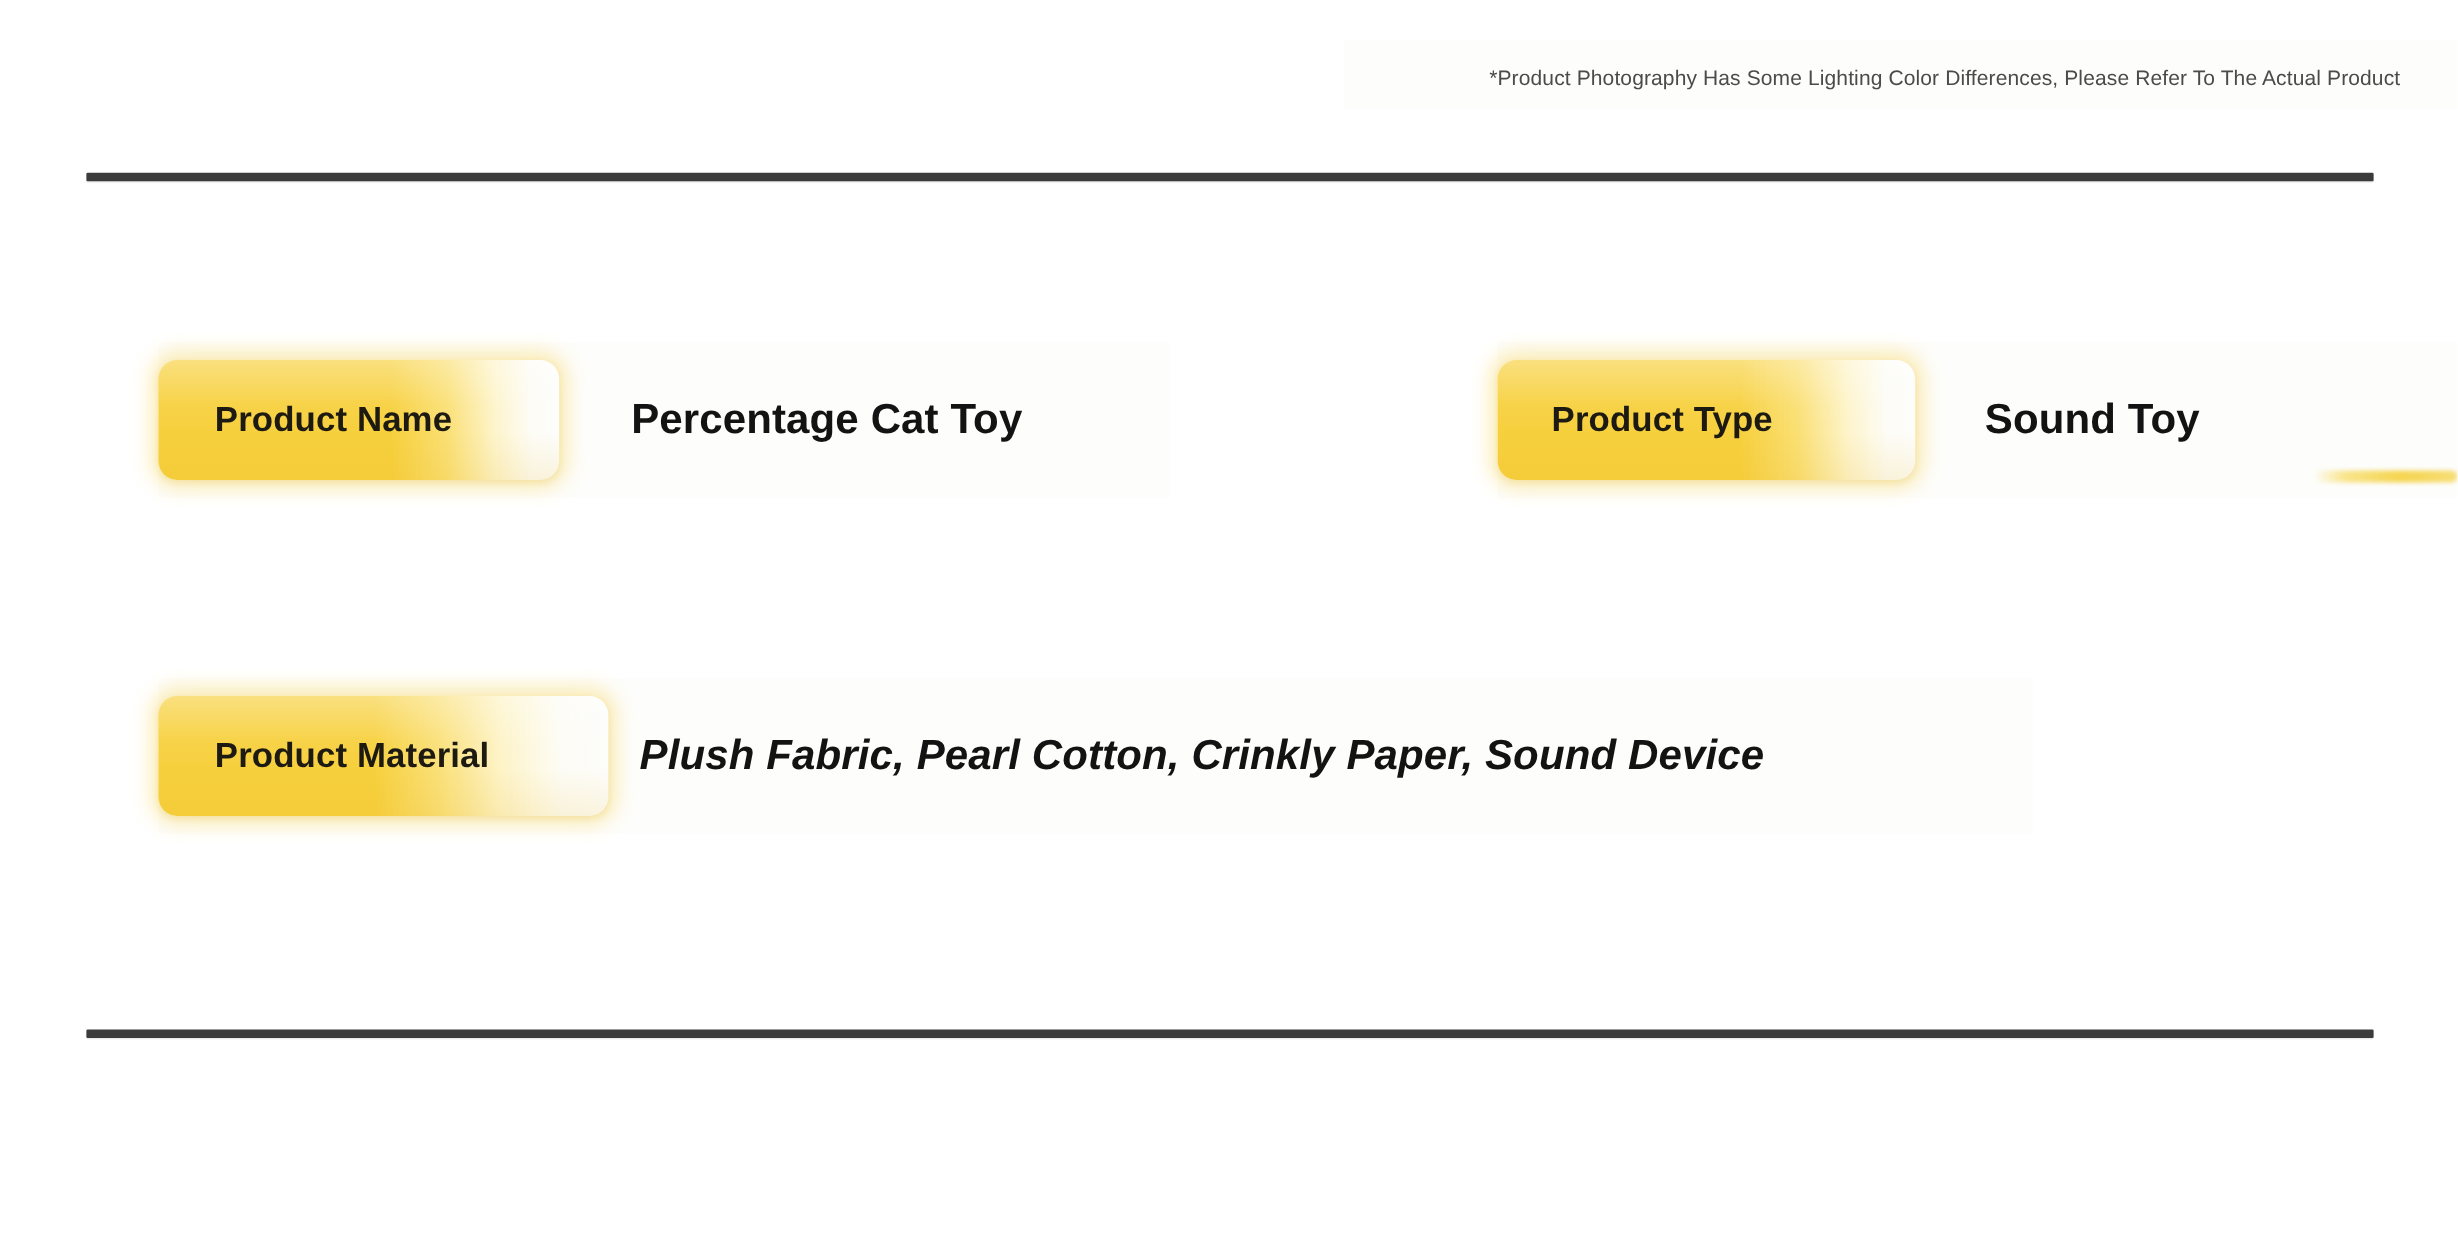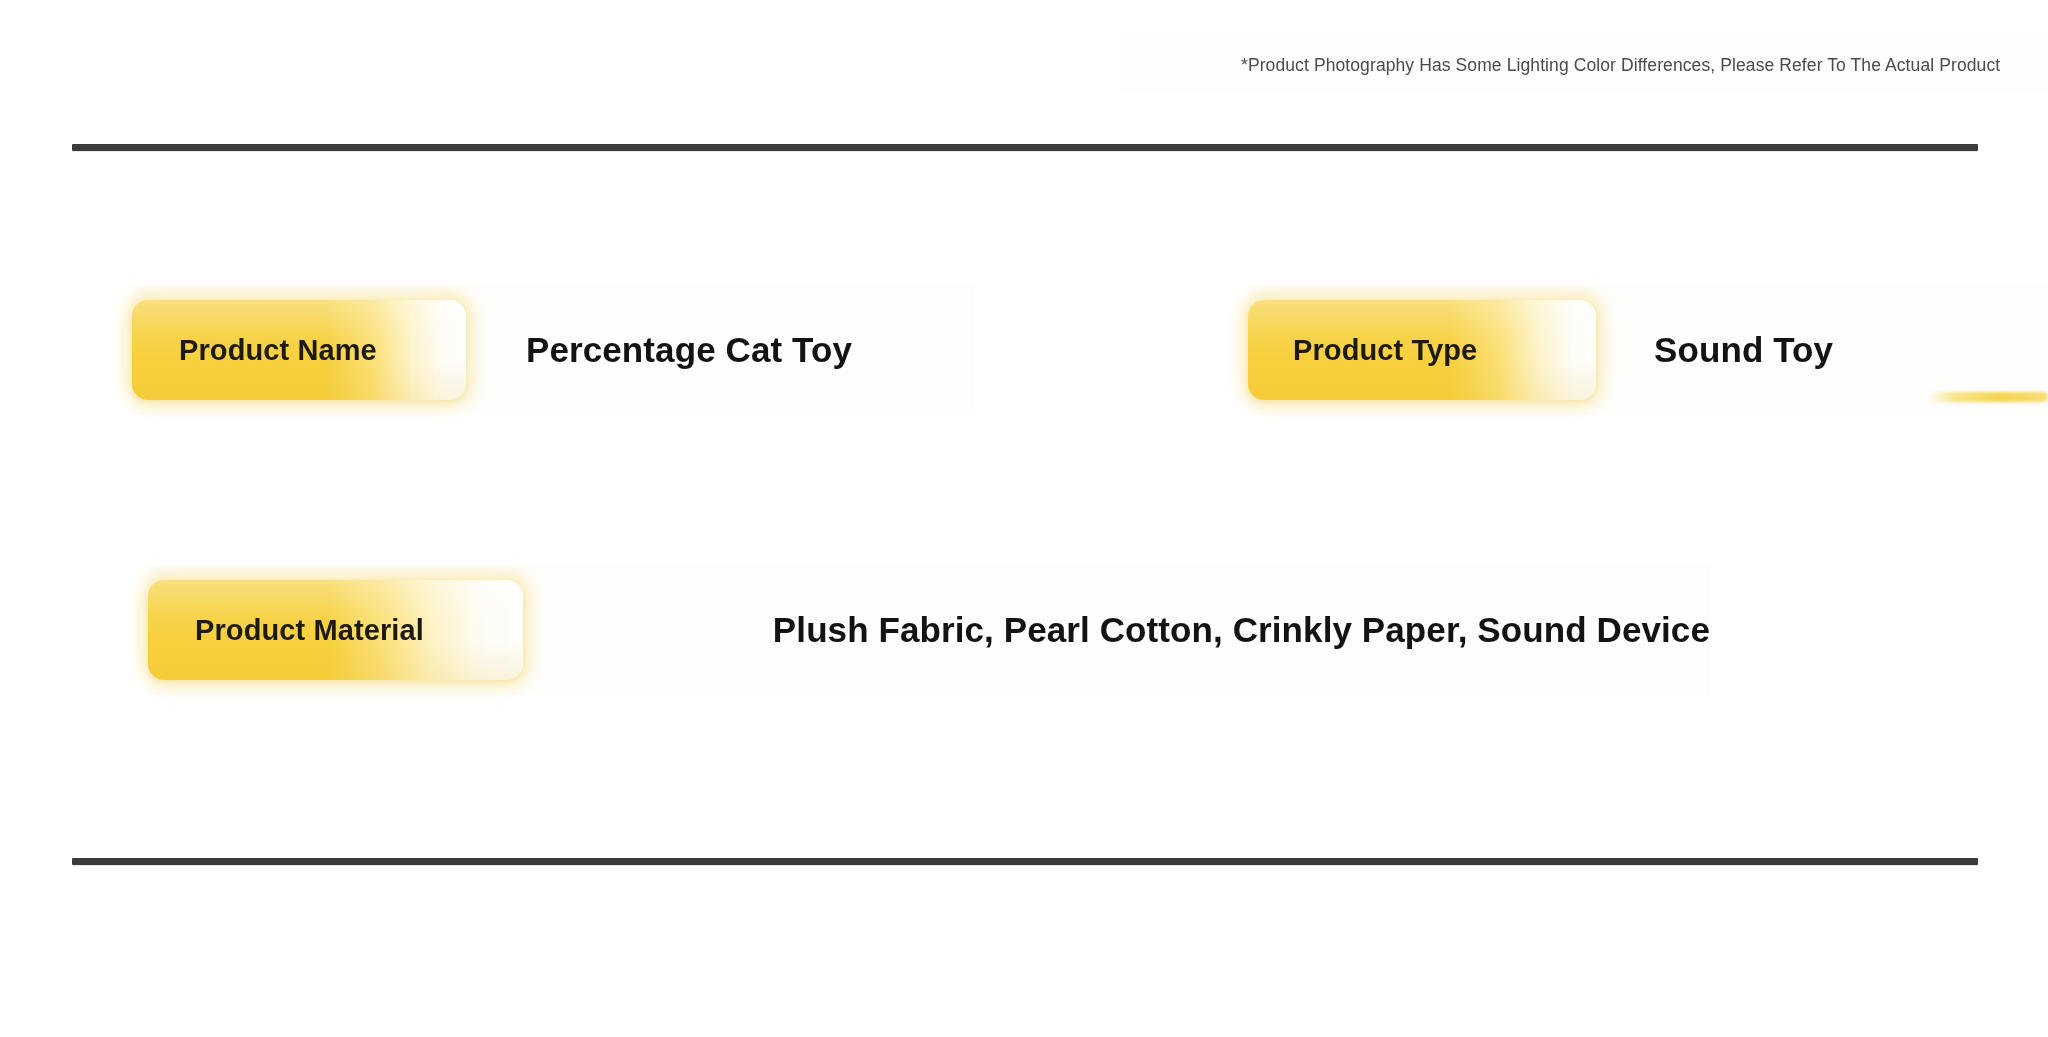--- a/index.html
+++ b/index.html
@@ -156,34 +156,34 @@
     border-radius: 5px;
     background: linear-gradient(90deg,
       rgba(255,255,255,0) 0%,
       rgba(248,224,120,.85) 22%,
       rgba(244,210,70,.95) 60%,
       rgba(246,216,95,.85) 100%);
     filter: blur(1.6px);
   }
 
   
-  #row-material { left: 148px; top: 565px; width: 1562px; height: 130px; justify-content: space-between; }
+  #row-material { left: 132px; top: 565px; width: 1562px; height: 130px; }
   #row-material .row-panel { width: 1562px; }
   #row-material .badge     { width: 375px; padding-left: 47px; }
   #row-material .badge-fill {
     background:
       linear-gradient(90deg,
         rgba(247,208,61,1)    0%,
         rgba(247,208,61,1)    48%,
         rgba(250,223,116,.95) 63%,
         rgba(253,239,178,.72) 76%,
         rgba(255,251,230,.30) 89%,
         rgba(255,255,255,0)  100%);
   }
-  #row-material .spec-value { margin-left: 82px; }
+  #row-material .spec-value { margin-left: 26px; font-style: italic; }
 </style>
 </head>
 <body>
 
 <div id="page">
 
   <div class="disclaimer-panel"></div>
   <div class="disclaimer-text">*Product Photography Has Some Lighting Color Differences, Please Refer To The Actual Product</div>
 
   <div class="rule top"></div>

